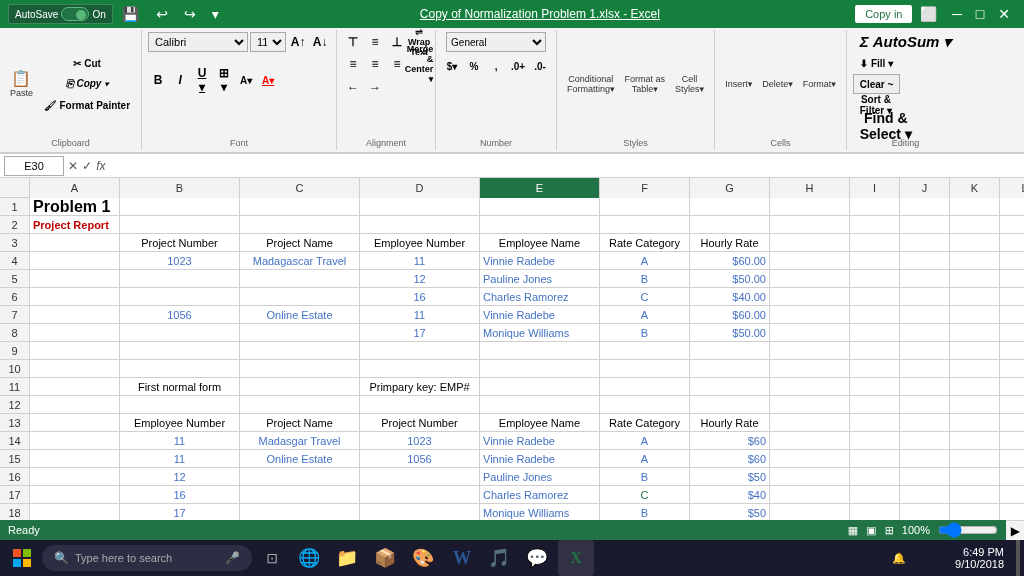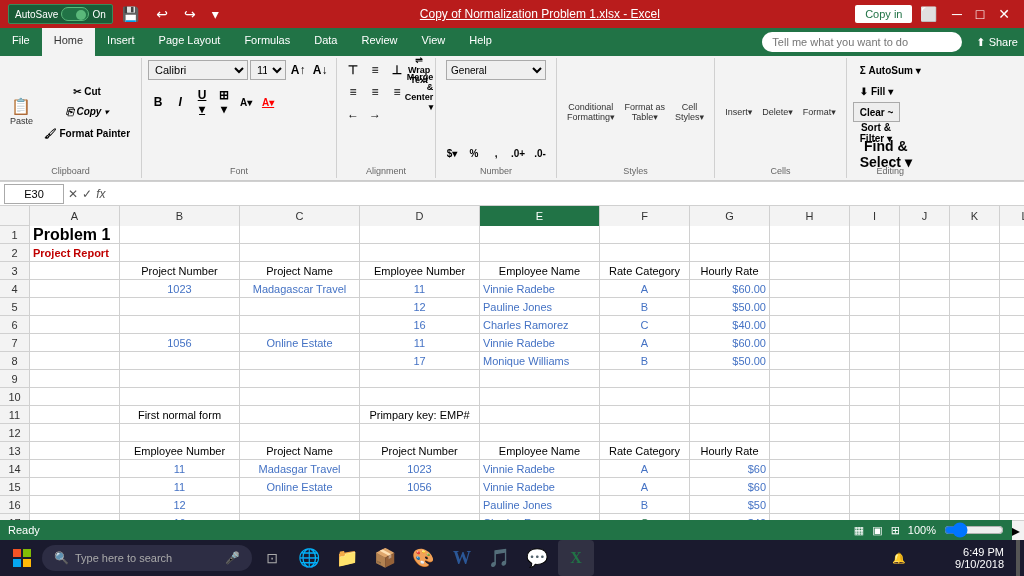--- a/index.html
+++ b/index.html
@@ -1,21 +1,21 @@
 <!DOCTYPE html>
 <html><head>
   <meta charset="utf-8">
   <style>
     * { margin: 0; padding: 0; box-sizing: border-box; }
     body { font-family: 'Segoe UI', Arial, sans-serif; font-size: 11px; background: #fff; overflow: hidden; }
 
     
     #title-bar {
       height: 28px;
-      background: #b91c1c;
+      background: #15803d;
       display: flex;
       align-items: center;
       justify-content: space-between;
       padding: 0 8px;
       color: white;
     }
     #title-bar-left { display: flex; align-items: center; gap: 4px; }
     #title-bar-center { font-size: 12px; font-weight: 400; flex: 1; text-align: center; text-decoration: underline; }
     #title-bar-right { display: flex; align-items: center; gap: 2px; }
 
@@ -193,21 +193,21 @@
     .col-f { width: 90px; min-width: 90px; }
     .col-g { width: 80px; min-width: 80px; }
     .col-h { width: 80px; min-width: 80px; }
     .col-i { width: 50px; min-width: 50px; }
     .col-j { width: 50px; min-width: 50px; }
     .col-k { width: 50px; min-width: 50px; }
     .col-l { width: 50px; min-width: 50px; }
 
     
     #status-bar {
-      position: fixed; bottom: 36px; left: 0; right: 12px;
+      position: fixed; bottom: 36px; left: 0; right: 18px;
       height: 20px; background: #217346; color: white;
       display: flex; align-items: center; padding: 0 8px;
       font-size: 11px;
     }
     #status-bar-right { margin-left: auto; display: flex; align-items: center; gap: 8px; }
 
     
     #taskbar {
       position: fixed; bottom: 0; left: 0; right: 0;
       height: 36px; background: #1a1a2e;
@@ -250,56 +250,40 @@
   <div id="title-bar-right">
     <button class="signin-btn">Copy in</button>
     <button class="title-icon-btn">⬜</button>
     <button class="title-icon-btn">─</button>
     <button class="title-icon-btn">□</button>
     <button class="title-icon-btn">✕</button>
   </div>
 </div>
 
 <div id="ribbon">
-  <div id="ribbon-tabs">
-    <div class="ribbon-tab">File</div>
-    <div class="ribbon-tab active">Home</div>
-    <div class="ribbon-tab">Insert</div>
-    <div class="ribbon-tab">Page Layout</div>
-    <div class="ribbon-tab">Formulas</div>
-    <div class="ribbon-tab">Data</div>
-    <div class="ribbon-tab">Review</div>
-    <div class="ribbon-tab">View</div>
-    <div class="ribbon-tab">Help</div>
-    <div style="flex:1; background:#217346;"></div>
-    <div style="background:#217346; display:flex; align-items:center; padding:0 8px;">
-      <input style="width: 200px; height: 20px; border-radius: 10px; border: none; padding: 0px 10px; font-size: 11px;" placeholder="Tell me what you want to do">
-    </div>
-    <button class="title-icon-btn" style="font-size:11px;">⬆ Share</button>
-  </div>
 
   <div id="ribbon-content">
 
     <div class="ribbon-group">
       <div class="ribbon-group-content">
         <button class="rb-btn">
           <span class="rb-icon">📋</span>
           <span class="rb-label">Paste</span>
         </button>
         <div style="display:flex;flex-direction:column;gap:1px;">
           <button class="small-btn" style="font-size:10px;width:auto;padding:1px 4px;">✂ Cut</button>
           <button class="small-btn" style="font-size:10px;width:auto;padding:1px 4px;font-style:italic;">⎘ Copy ▾</button>
           <button class="small-btn" style="font-size:10px;width:auto;padding:1px 4px;">🖌 Format Painter</button>
         </div>
       </div>
       <div class="ribbon-group-label">Clipboard</div>
     </div>
 
     <div class="ribbon-group">
-      <div class="ribbon-group-content" style="flex-direction:column;align-items:flex-start;gap:11px;">
+      <div class="ribbon-group-content" style="flex-direction:column;align-items:flex-start;gap:17px;">
         <div class="font-group-row">
           <select class="font-selector">
             <option>Calibri</option>
           </select>
           <select class="font-size-selector">
             <option>11</option>
           </select>
           <button class="small-btn">A↑</button>
           <button class="small-btn">A↓</button>
         </div>
@@ -331,21 +315,21 @@
         </div>
         <div class="font-group-row">
           <button class="small-btn">←</button>
           <button class="small-btn">→</button>
         </div>
       </div>
       <div class="ribbon-group-label">Alignment</div>
     </div>
 
     <div class="ribbon-group">
-      <div class="ribbon-group-content" style="flex-direction:column;justify-content:space-between;">
+      <div class="ribbon-group-content" style="flex-direction:column;">
         <select class="number-format-select">
           <option>General</option>
         </select>
         <div class="font-group-row" style="margin-top:2px;">
           <button class="small-btn" style="font-size:10px;">$▾</button>
           <button class="small-btn" style="font-size:10px;">%</button>
           <button class="small-btn" style="font-size:10px;">,</button>
           <button class="small-btn" style="font-size:10px;">.0+</button>
           <button class="small-btn" style="font-size:10px;">.0-</button>
         </div>
@@ -366,21 +350,21 @@
       <div class="ribbon-group-content">
         <button class="rb-btn" style="font-size:9px;">Insert▾</button>
         <button class="rb-btn" style="font-size:9px;">Delete▾</button>
         <button class="rb-btn" style="font-size:9px;">Format▾</button>
       </div>
       <div class="ribbon-group-label">Cells</div>
     </div>
 
     <div class="ribbon-group" style="border-right:none;">
       <div class="ribbon-group-content" style="flex-direction:column;align-items:flex-start;gap:1px;">
-        <button class="small-btn" style="font-size:10px;width:auto;padding:1px 6px;">Σ AutoSum ▾</button>
+        <button class="small-btn" style="font-size:15px;width:auto;padding:1px 6px;font-style:italic;">Σ AutoSum ▾</button>
         <button class="small-btn" style="font-size:10px;width:auto;padding:1px 6px;">⬇ Fill ▾</button>
         <button class="small-btn" style="font-size:10px;width:auto;padding:1px 6px; border:1px solid #aaa; background:#eee;">Clear ~</button>
         <button class="small-btn" style="font-size:10px;width:auto;padding:1px 6px;">Sort &amp;<br>Filter ▾</button>
         <button class="small-btn" style="font-size:14px;width:auto;padding:1px 6px;">Find &amp;<br>Select ▾</button>
       </div>
       <div class="ribbon-group-label">Editing</div>
     </div>
   </div>
 </div>
 

